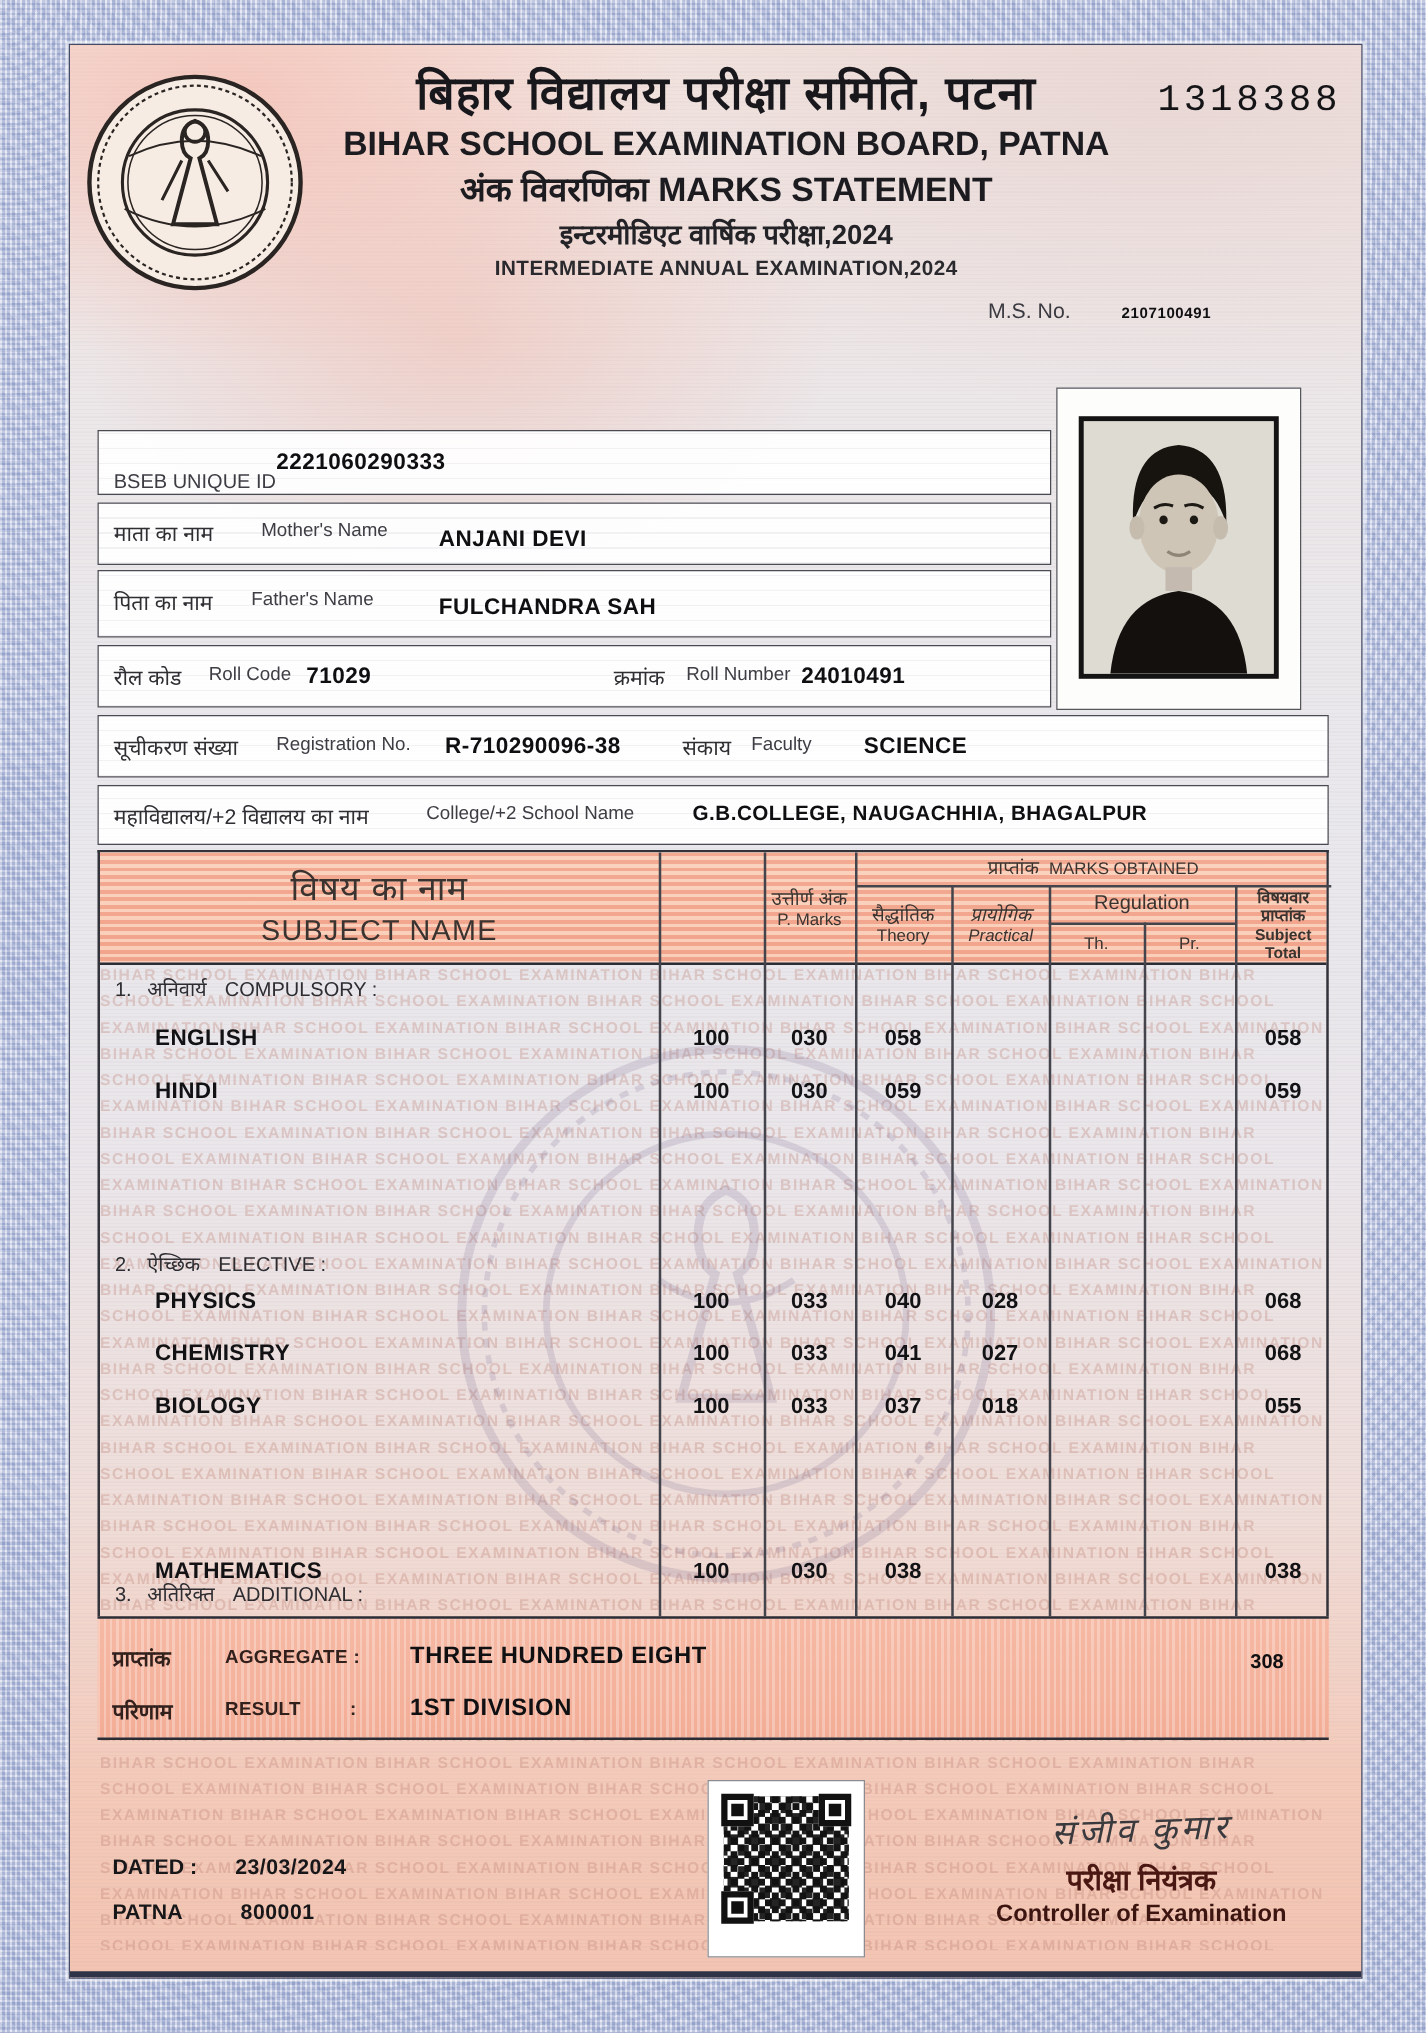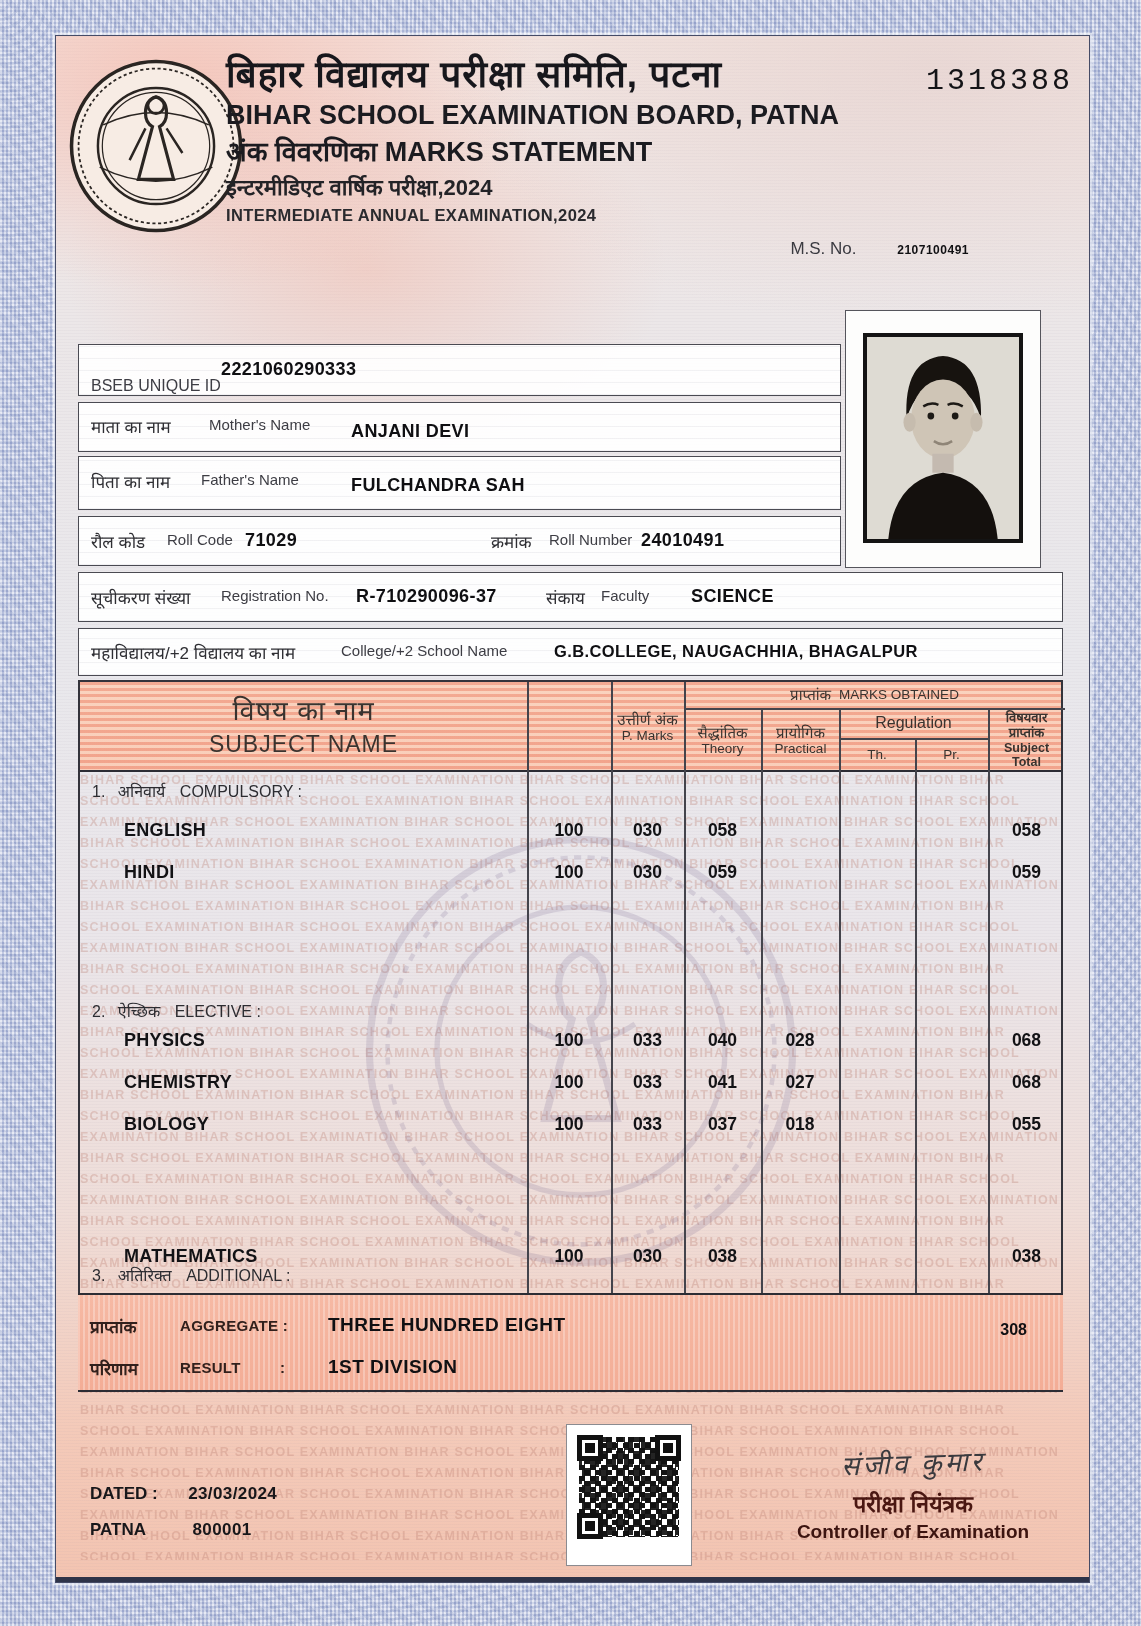--- a/index.html
+++ b/index.html
@@ -21,21 +21,21 @@
       radial-gradient(520px 300px at 12% 3%, rgba(246,180,165,.60), rgba(246,180,165,0) 70%),
       radial-gradient(700px 380px at 85% 2%, rgba(226,206,204,.55), rgba(226,206,204,0) 70%),
       radial-gradient(430px 280px at 30% 15%, rgba(244,170,150,.38), rgba(244,170,150,0) 70%),
       repeating-linear-gradient(0deg, rgba(150,140,160,.06) 0 1px, transparent 1px 3px),
       linear-gradient(180deg,#f3e4df 0%,#ece7e8 18%,#e9e8ec 40%,#eae6ea 58%,#efddd8 76%,#f4cab9 90%,#f3c4b1 100%);
   }
   .doc::after{content:"";position:absolute;left:0;right:0;bottom:0;height:5px;background:#2e3348;}
 
   
   .seal{position:absolute;left:12px;top:22px;width:176px;height:176px;}
-  .titles{position:absolute;left:170px;top:16px;width:710px;text-align:left;}
+  .titles{position:absolute;left:170px;top:16px;width:710px;text-align:center;}
   .t-hi{font-size:37px;font-weight:bold;line-height:46px;letter-spacing:1px;color:#17171c;}
   .t-en{font-size:27px;font-weight:bold;line-height:34px;color:#1b1b20;}
   .t-ms{font-size:27px;font-weight:bold;line-height:40px;color:#1b1b20;}
   .t-ex-hi{font-size:22px;font-weight:bold;line-height:31px;color:#232327;}
   .t-ex-en{font-size:16.5px;font-weight:bold;line-height:24px;color:#2a2a2e;letter-spacing:.4px;}
   .serial{position:absolute;right:16px;top:28px;font-family:"Liberation Mono","DejaVu Sans Mono",monospace;
     font-size:30px;letter-spacing:3px;color:#141417;}
   .msno{position:absolute;top:203px;right:120px;font-size:17px;color:#3a3a40;}
   .msno b{font-size:12px;color:#101013;margin-left:36px;letter-spacing:.5px;}
 
@@ -178,21 +178,21 @@
       <span class="en" style="left:88px;top:14px;">Roll Code</span>
       <span class="val" style="left:166px;top:13px;">71029</span>
       <span class="hi" style="left:412px;top:13px;">क्रमांक</span>
       <span class="en" style="left:470px;top:14px;">Roll Number</span>
       <span class="val" style="left:562px;top:13px;">24010491</span>
     </div>
 
     <div class="row wide content-z" style="top:536px;height:50px;">
       <span class="hi" style="left:12px;top:13px;">सूचीकरण संख्या</span>
       <span class="en" style="left:142px;top:14px;">Registration No.</span>
-      <span class="val" style="left:277px;top:13px;">R-710290096-37</span>
+      <span class="val" style="left:277px;top:13px;">R-710290096-38</span>
       <span class="hi" style="left:467px;top:13px;">संकाय</span>
       <span class="en" style="left:522px;top:14px;">Faculty</span>
       <span class="val" style="left:612px;top:13px;">SCIENCE</span>
     </div>
 
     <div class="row wide content-z" style="top:592px;height:48px;">
       <span class="hi" style="left:12px;top:12px;">महाविद्यालय/+2 विद्यालय का नाम</span>
       <span class="en" style="left:262px;top:13px;">College/+2 School Name</span>
       <span class="val" style="left:475px;top:13px;font-size:16.5px;">G.B.COLLEGE, NAUGACHHIA, BHAGALPUR</span>
     </div>
@@ -227,21 +227,21 @@
           <div class="hc-en">P. Marks</div>
         </div>
         <div class="hcell" style="left:604px;top:0;width:381px;height:26px;flex-direction:row;gap:8px;">
           <span class="hc-hi">प्राप्तांक</span>
           <span class="hc-en">MARKS OBTAINED</span>
         </div>
         <div class="hcell" style="left:604px;top:26px;width:77px;height:64px;">
           <div class="hc-hi">सैद्धांतिक</div>
           <div class="hc-en">Theory</div>
         </div>
-        <div class="hcell" style="left:681px;top:26px;width:79px;height:64px;">
+        <div class="hcell" style="left:681px;top:26px;width:79px;height:64px;font-style:italic;">
           <div class="hc-hi">प्रायोगिक</div>
           <div class="hc-en">Practical</div>
         </div>
         <div class="hcell" style="left:759px;top:26px;width:149px;height:30px;font-size:16px;">
           <span>Regulation</span>
         </div>
         <div class="hcell" style="left:759px;top:56px;width:76px;height:34px;">
           <span class="hc-en">Th.</span>
         </div>
         <div class="hcell" style="left:835px;top:56px;width:73px;height:34px;">

